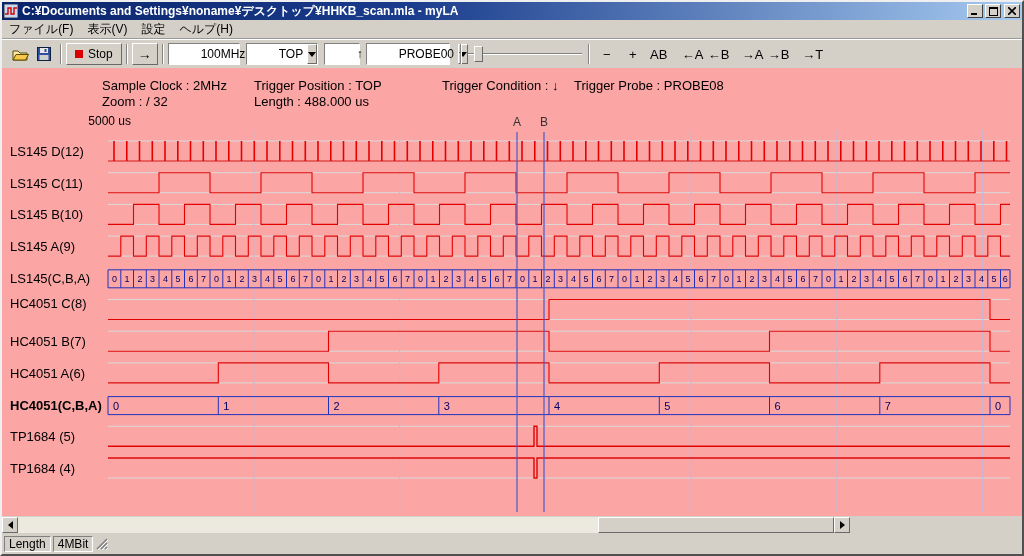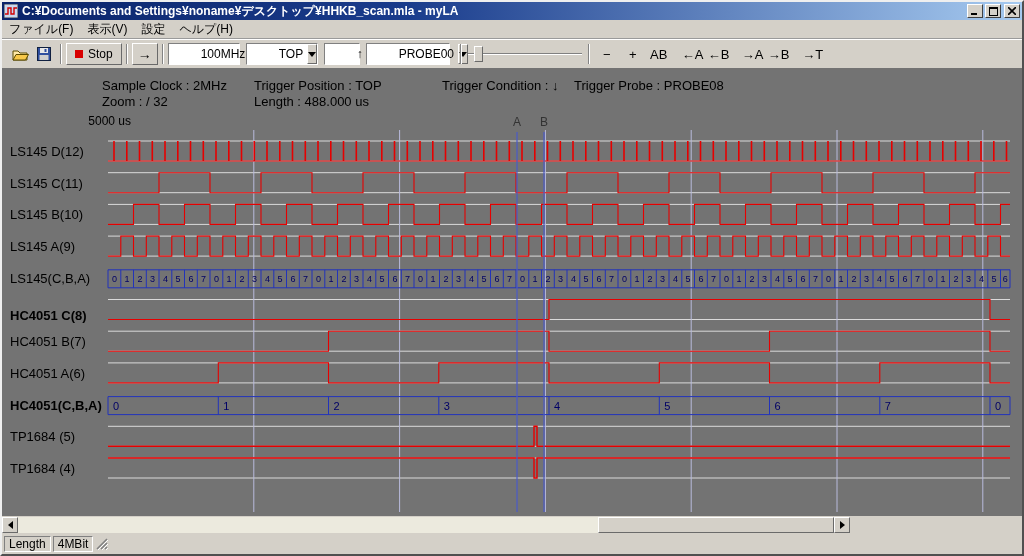--- a/index.html
+++ b/index.html
@@ -32,21 +32,21 @@
   .combo-text { font-size:12px; padding:0 4px; display:flex; align-items:center; flex:1; white-space:nowrap; }
   .combo-btn { width:16px; background:#d4d0c8; border:1px solid; border-color:#fff #6a6a6a #6a6a6a #fff; display:flex; align-items:center; justify-content:center; }
   .tri-down { width:0; height:0; border:4px solid transparent; border-top:5px solid #000; margin-top:4px; }
   .slider { position:relative; width:118px; height:22px; }
   .slider-track { position:absolute; left:2px; right:2px; top:10px; height:2px; background:#808080; border-bottom:1px solid #fff; }
   .slider-thumb { position:absolute; left:8px; top:3px; width:9px; height:16px; background:#d4d0c8; border:1px solid; border-color:#fff #6a6a6a #6a6a6a #fff; }
   .nav-btn { width:26px; height:22px; display:flex; align-items:center; justify-content:center; font-size:13px; color:#000; }
   .nav-gap { width:8px; }
 
   
-  .client { position:absolute; left:2px; top:68px; width:1020px; height:448px; background:#737373; overflow:hidden;padding-left:8px; }
+  .client { position:absolute; left:2px; top:68px; width:1020px; height:448px; background:#fca5a5; overflow:hidden;padding-left:8px; }
   .info-text { position:absolute; font-size:13px; color:#000; white-space:nowrap; }
   #channel-labels { position:absolute; inset:0; pointer-events:none;text-align:right; }
   .ch-label { position:absolute; left:8px; height:18px; line-height:18px; font-size:13px; color:#000; white-space:nowrap; }
   #wave-svg { position:absolute; inset:0; }
 
   
   .hscroll { position:absolute; left:2px; top:517px; width:848px; height:16px; background:#eceade; }
   .scroll-btn { position:absolute; top:0; width:16px; height:16px; background:#d4d0c8; border:1px solid; border-color:#fff #6a6a6a #6a6a6a #fff; display:flex; align-items:center; justify-content:center; }
   .scroll-btn.left { left:0; }
   .scroll-btn.right { right:0; }
@@ -475,21 +475,21 @@
         <line x1="542" x2="542" y1="64" y2="444" stroke="#4a5ac8" stroke-width="1.2"></line>
         <text x="542" y="58" text-anchor="middle" font-size="12" fill="#333333" font-family="Liberation Sans, sans-serif">B</text>
         <text x="129" y="57" text-anchor="end" font-size="12" fill="#000" font-family="Liberation Sans, sans-serif">5000 us</text>
       </svg>
     <div id="channel-labels">
         <div class="ch-label" style="top: 75px;">LS145 D(12)</div>
         <div class="ch-label" style="top: 106.7px;">LS145 C(11)</div>
         <div class="ch-label" style="top: 138.4px;">LS145 B(10)</div>
         <div class="ch-label" style="top: 170.1px;">LS145 A(9)</div>
         <div class="ch-label" style="top: 201.8px;">LS145(C,B,A)</div>
-        <div class="ch-label" style="top: 239px; font-weight: bold;">HC4051 C(8)</div>
+        <div class="ch-label" style="top: 227px;">HC4051 C(8)</div>
         <div class="ch-label" style="top: 265.2px;">HC4051 B(7)</div>
         <div class="ch-label" style="top: 296.9px;">HC4051 A(6)</div>
         <div class="ch-label" style="top: 328.6px; font-weight: bold;">HC4051(C,B,A)</div>
         <div class="ch-label" style="top: 360.3px;">TP1684 (5)</div>
         <div class="ch-label" style="top: 392px;">TP1684 (4)</div>
       </div>
   </div>
 
   <div class="scroll-strip"></div>
   <div class="hscroll">

